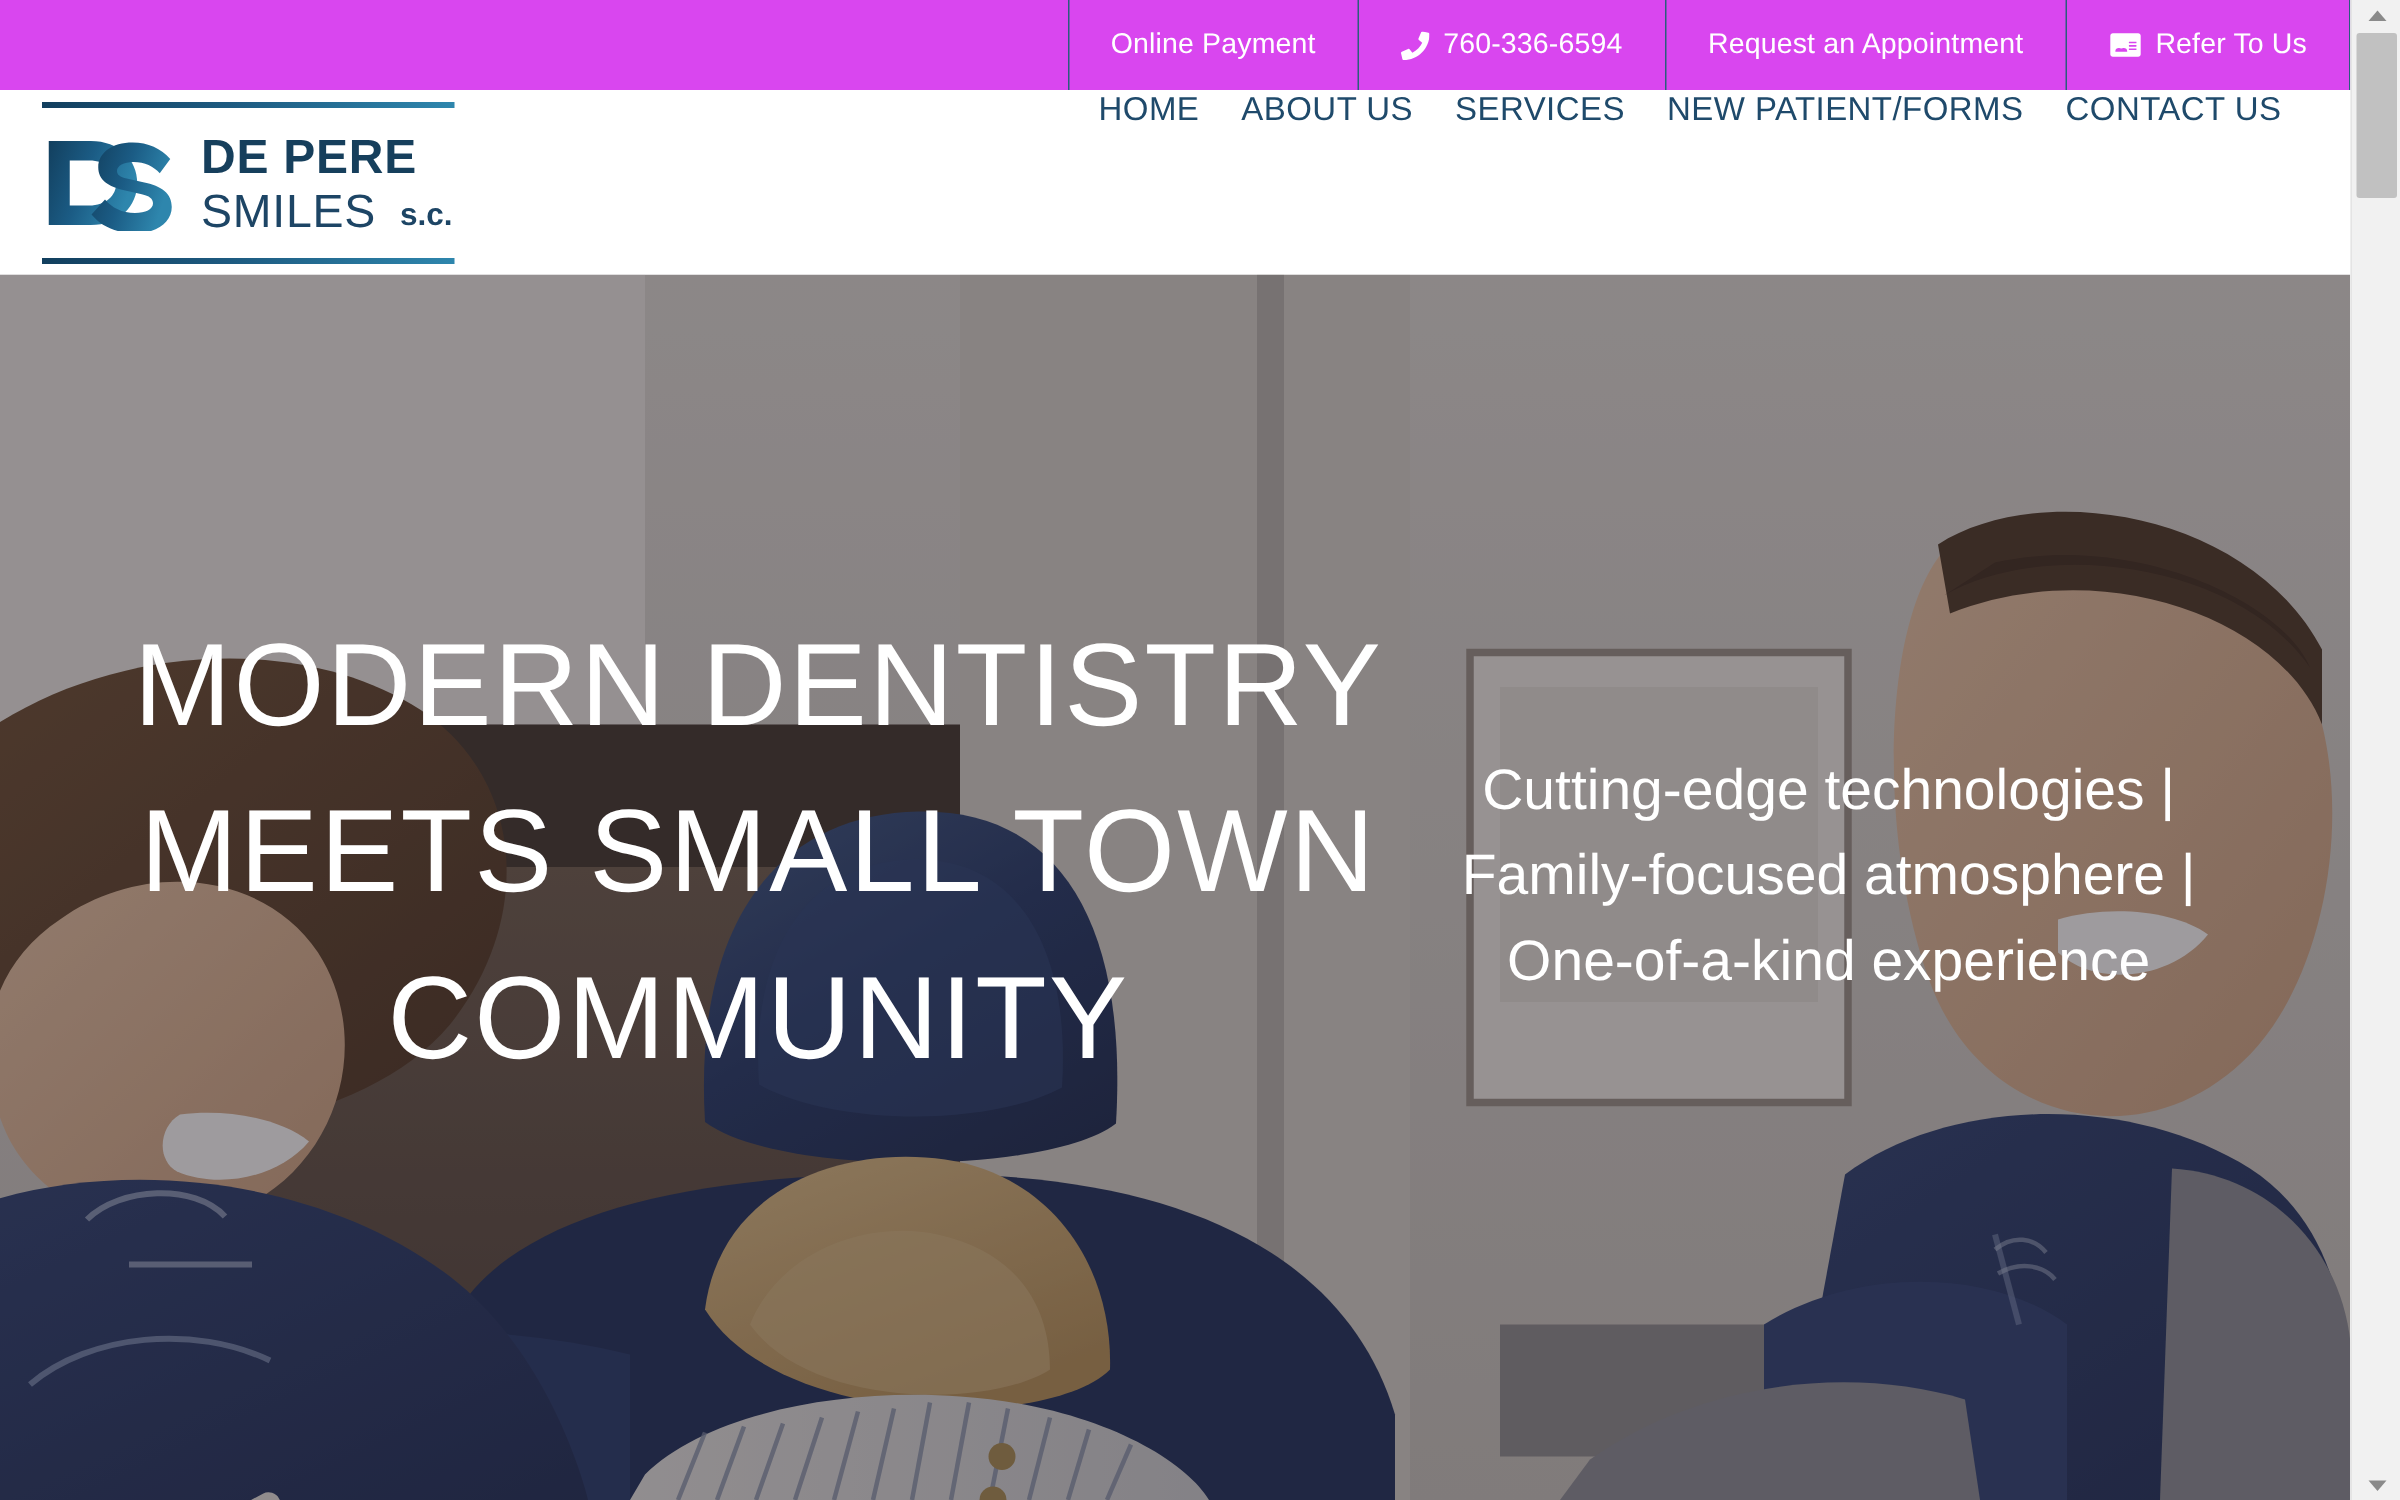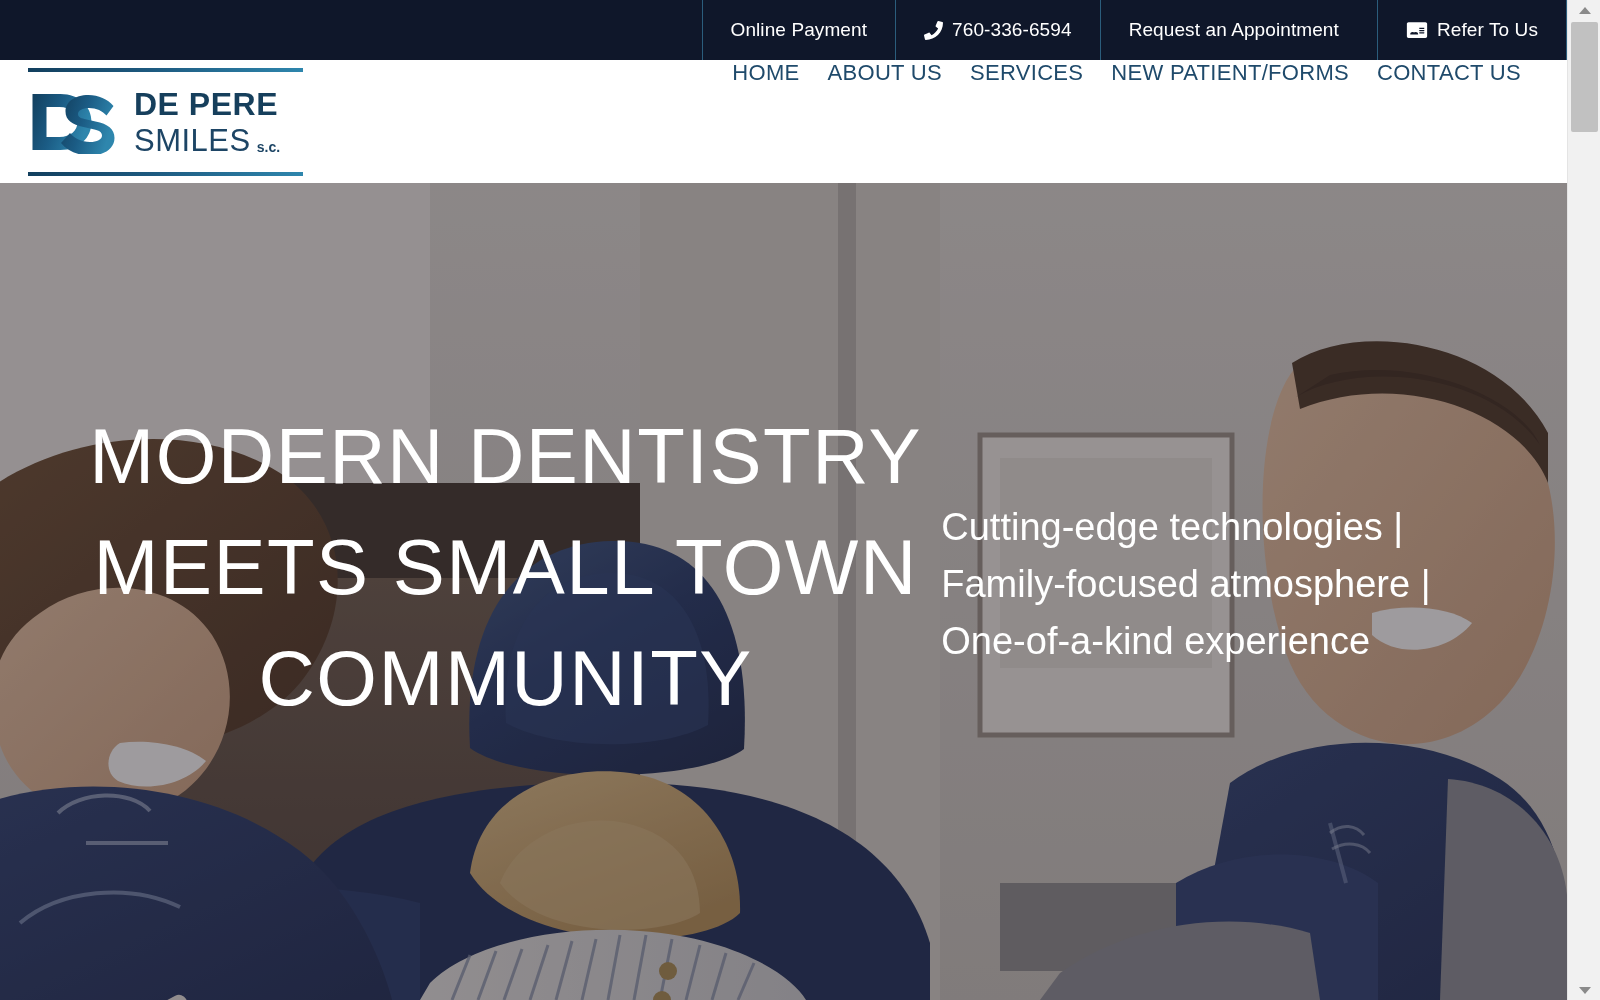--- a/index.html
+++ b/index.html
@@ -9,34 +9,34 @@
     background:#ffffff;
   }
   #page { position:relative; width:1600px; height:1000px; overflow:hidden; }
 
   
   .viewport { position:absolute; left:0; top:0; width:1567px; height:1000px; overflow:hidden; background:#fff; }
 
   
   .topbar {
     position:absolute; left:0; top:0; width:1567px; height:60px;
-    background:#0f172a;
+    background:#d946ef;
     display:flex; justify-content:flex-end; align-items:stretch;
   }
   .topbar-item {
     display:flex; align-items:center; justify-content:center;
     padding:0 28px;
     color:#ffffff;
     font-size:19px;
     letter-spacing:.1px;
     border-left:1px solid #2b5d7c;
     white-space:nowrap;
     cursor:pointer;
   }
-  .topbar-item:last-child { border-right:1px solid #2b5d7c;margin-left:10px; }
+  .topbar-item:last-child { border-right:1px solid #2b5d7c; }
   .topbar-item .ic { display:inline-flex; align-items:center; margin-right:9px; }
   .topbar-item .ic svg { display:block; }
 
   
   .header {
     position:absolute; left:0; top:60px; width:1567px; height:123px;
     background:#ffffff;
     display:flex; align-items:center;
   }
   .logo { position:absolute; left:28px; top:8px; width:275px; height:96px; }
@@ -50,21 +50,21 @@
   .logo-mark { width:96px; height:64px; flex:none; }
   .logo-words { margin-left:10px; line-height:1; }
   .logo-words .l1 {
     font-size:32px; font-weight:bold; color:#163f5c; letter-spacing:.5px;
   }
   .logo-words .l2 {
     margin-top:5px;
     font-size:31px; font-weight:300; color:#1d4565; letter-spacing:.5px;
     display:flex; align-items:flex-end;
   }
-  .logo-words .l2 .sc { font-size:14px; font-weight:bold; margin-left:6px; padding-bottom:2px; letter-spacing:0; }
+  .logo-words .l2 .sc { font-size:21px; font-weight:bold; margin-left:16px; padding-bottom:2px; letter-spacing:0; }
 
   .mainnav {
     position:absolute; right:46px; top:0; height:158px;
     display:flex; gap:28px;
   }
   .navlink {
     color:#1f4a6b;
     font-size:22px;
     letter-spacing:.3px;
     text-transform:uppercase;
@@ -97,20 +97,21 @@
     text-transform:uppercase;
     max-width:1420px;
     transform:translateY(-24px);
   }
   .hero-sub {
     margin-top:34px;
     color:#ffffff;
     font-size:38px;
     font-weight:400;
     line-height:1.5;
+    text-align:center;
     max-width:1400px;
     transform:translateY(-24px);
   }
 
   
   .scrollbar { position:absolute; right:0; top:0; width:33px; height:1000px; background:#f1f1f1; border-left:1px solid #e4e4e4; }
   .sb-arrow { position:absolute; left:0; width:33px; height:20px; display:flex; align-items:center; justify-content:center; cursor:pointer; }
   .sb-arrow.up { top:0; }
   .sb-arrow.down { bottom:0; }
   .sb-arrow i { display:block; width:0; height:0; border-left:6px solid transparent; border-right:6px solid transparent; }

